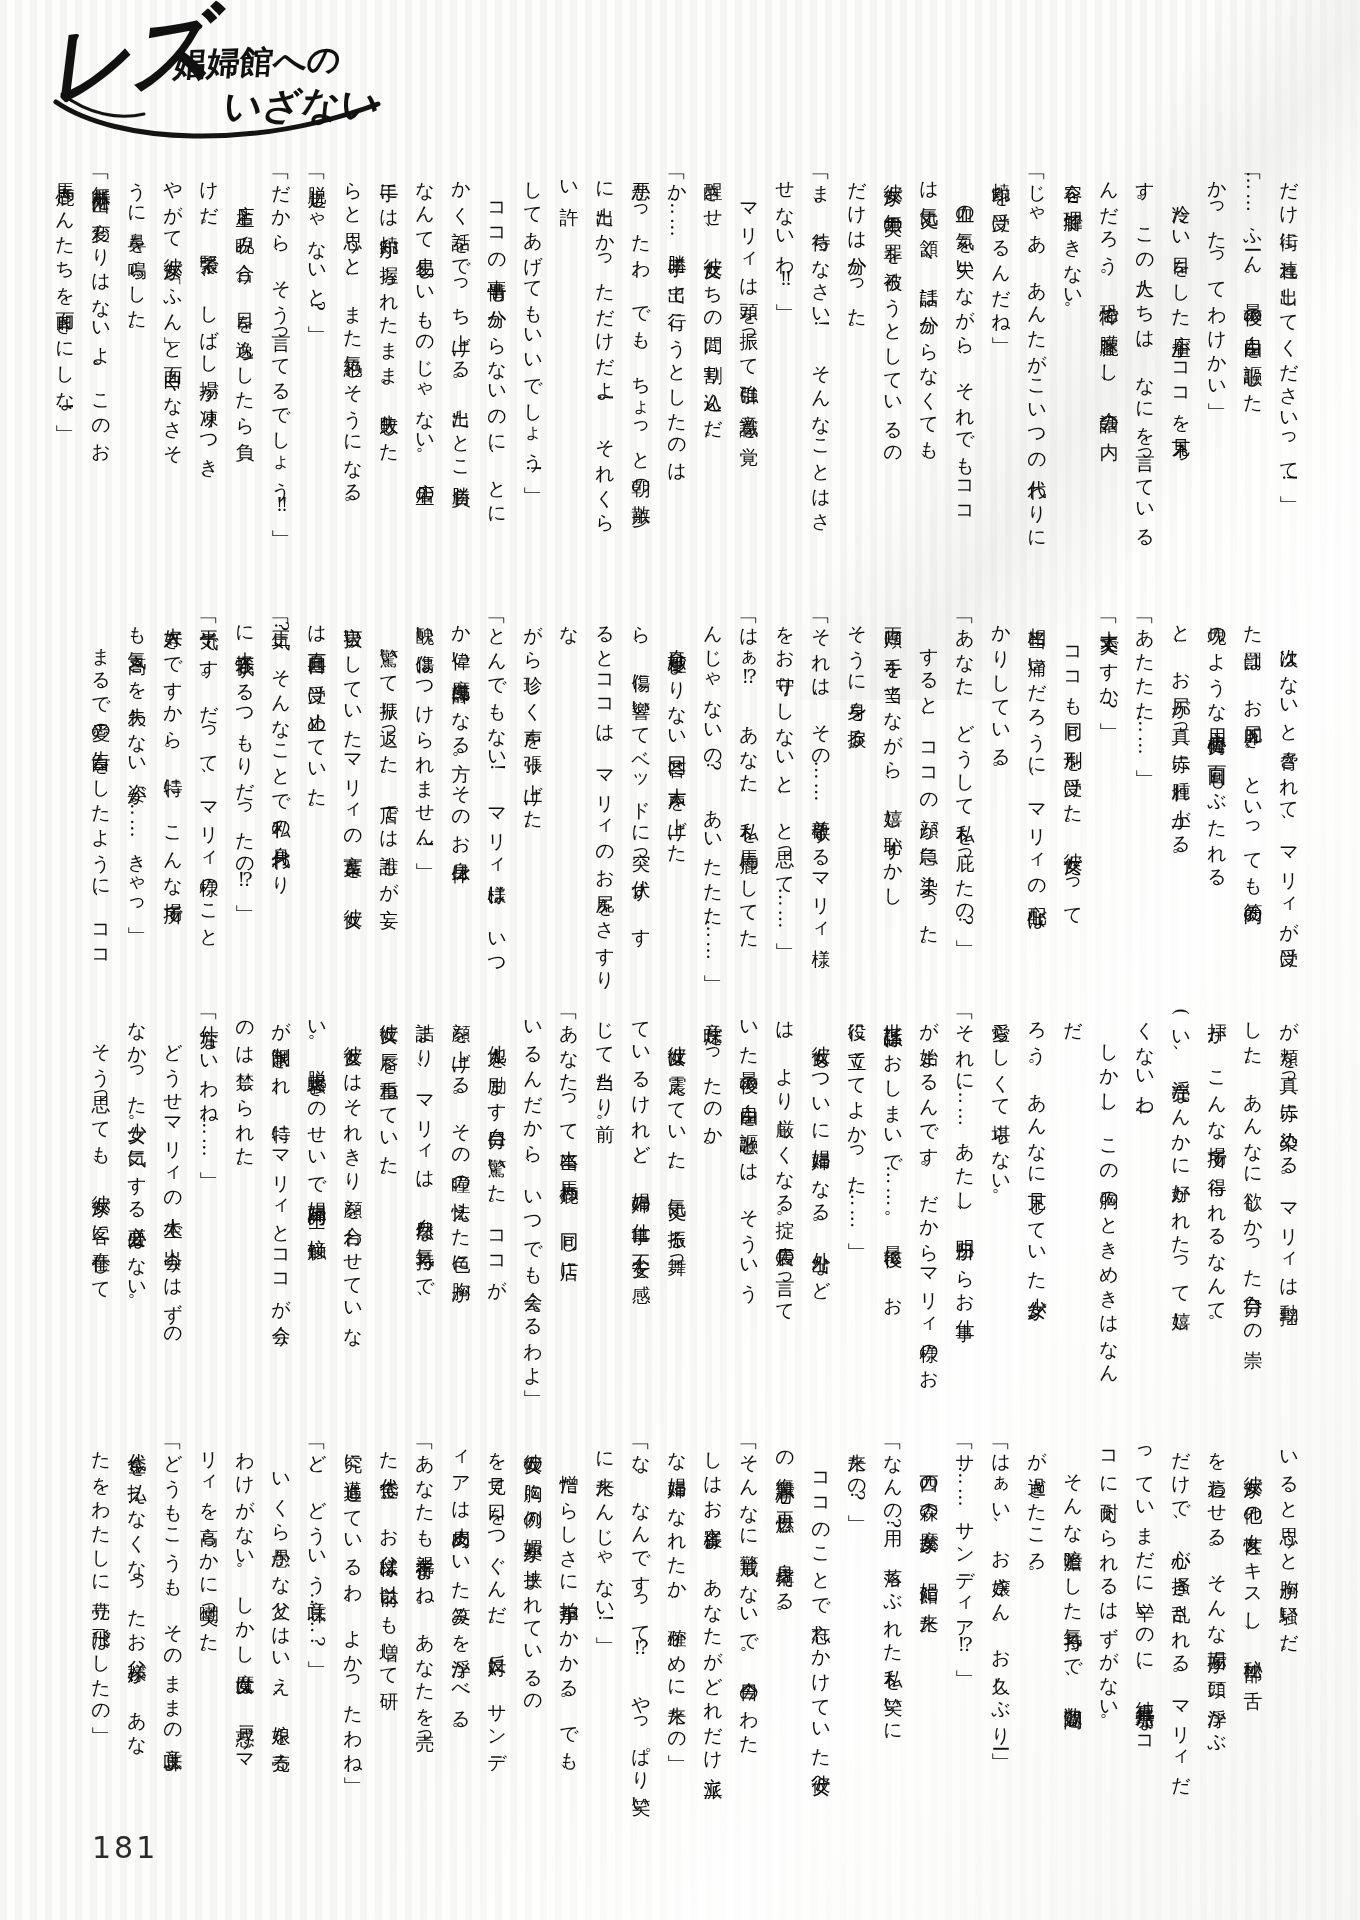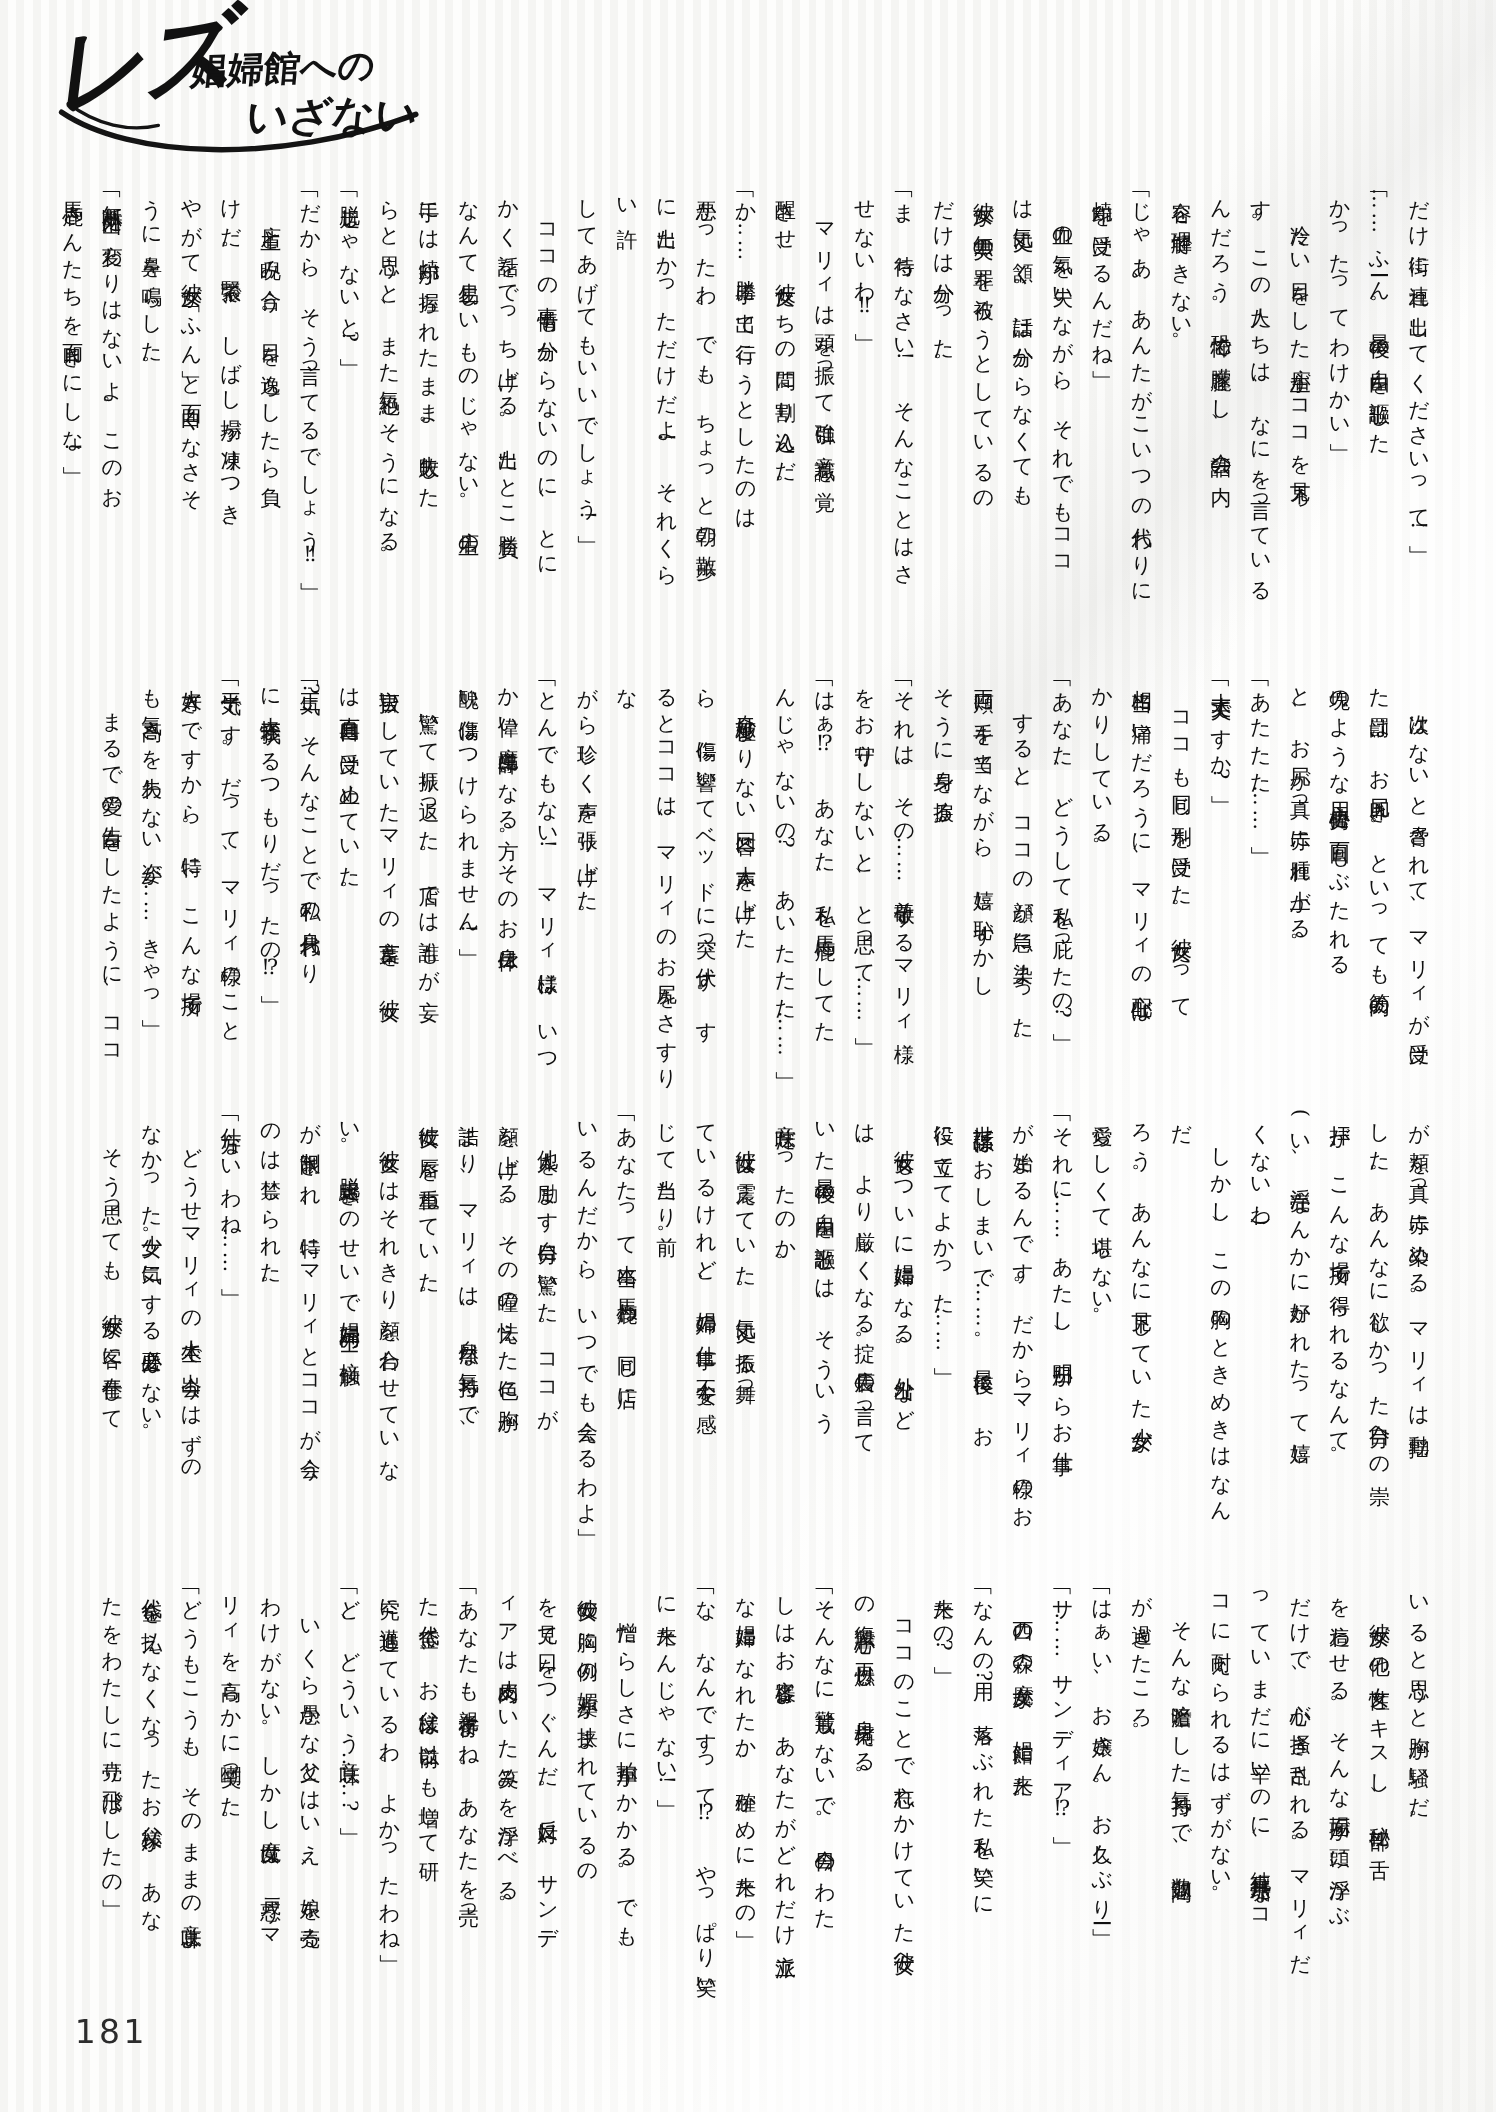--- a/index.html
+++ b/index.html
@@ -37,21 +37,21 @@
     font-size:19px;line-height:36px;letter-spacing:3px;
     color:#101010;
   }
   .band .col{height:380px;}
   #band1{top:168px;}
   #band2{top:612px;}
   #band3{top:1008px;}
   #band4{top:1438px;}
   
   .pagenum{
-    position:absolute;left:68px;top:1830px;
+    position:absolute;left:92px;top:1830px;
     font-family:"DejaVu Sans","Liberation Sans",sans-serif;
     font-size:30px;letter-spacing:3px;color:#2b2b2b;
   }
 </style>
 </head>
 <body>
 
 <div class="sheen"></div>
 
 <div class="logo">

